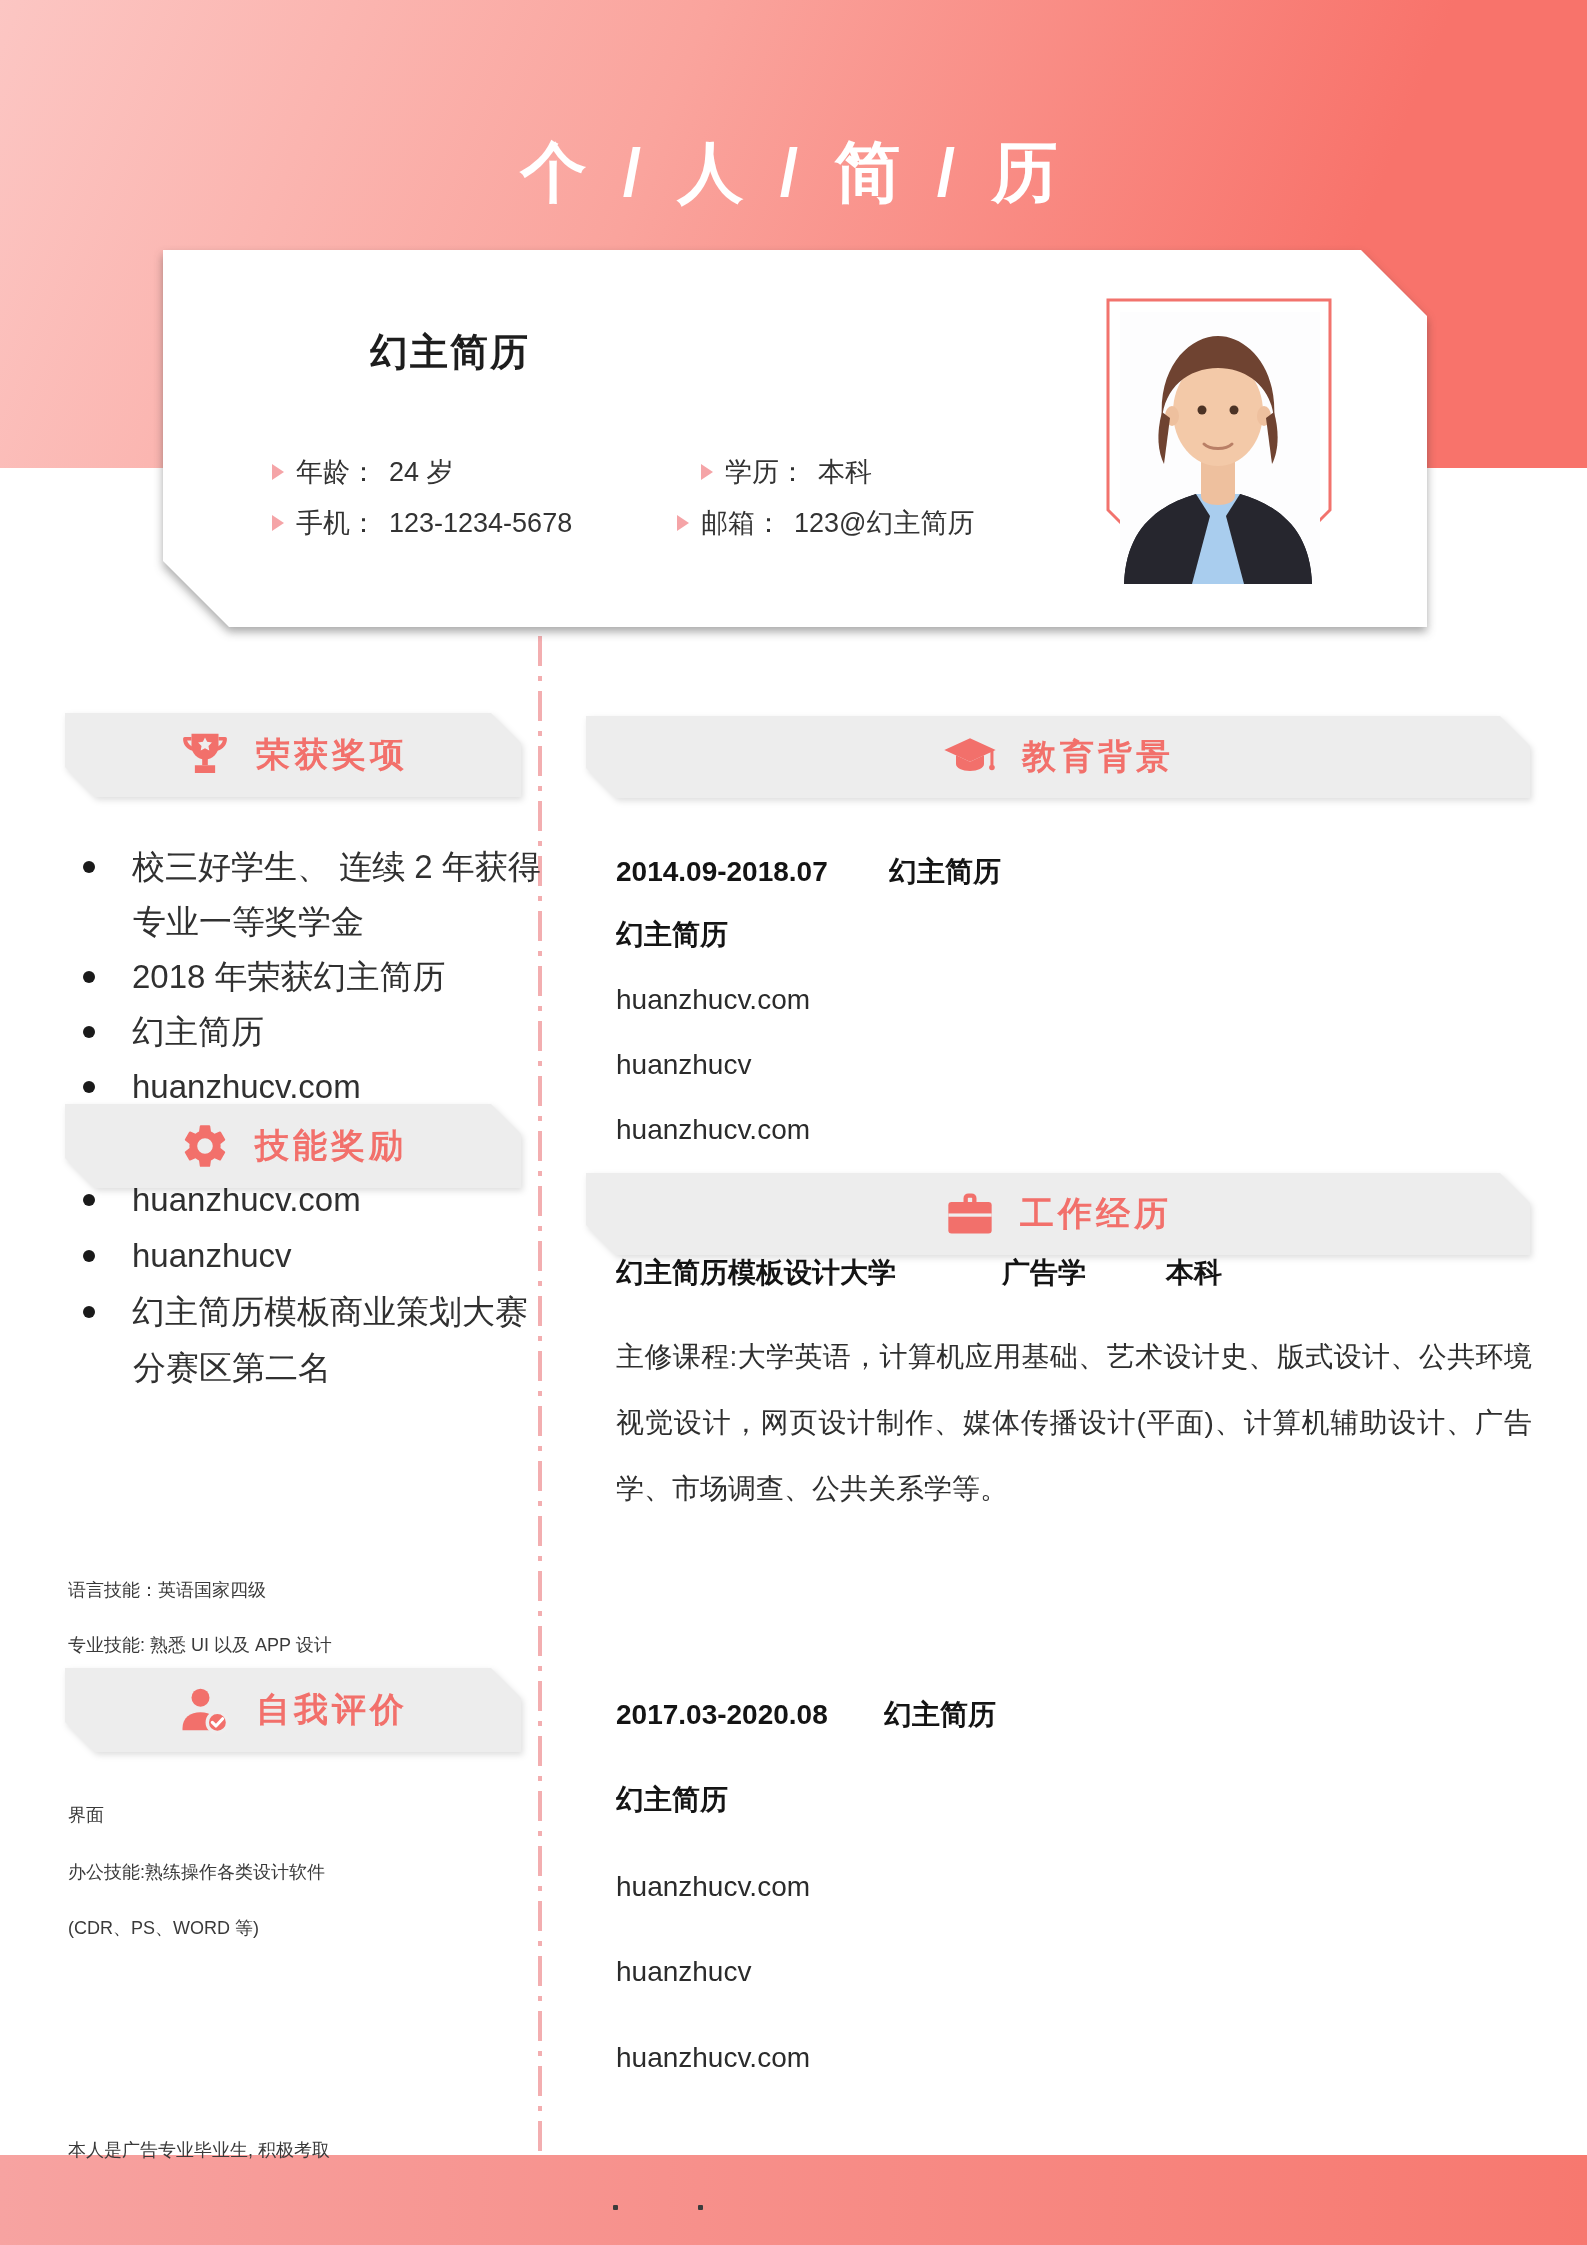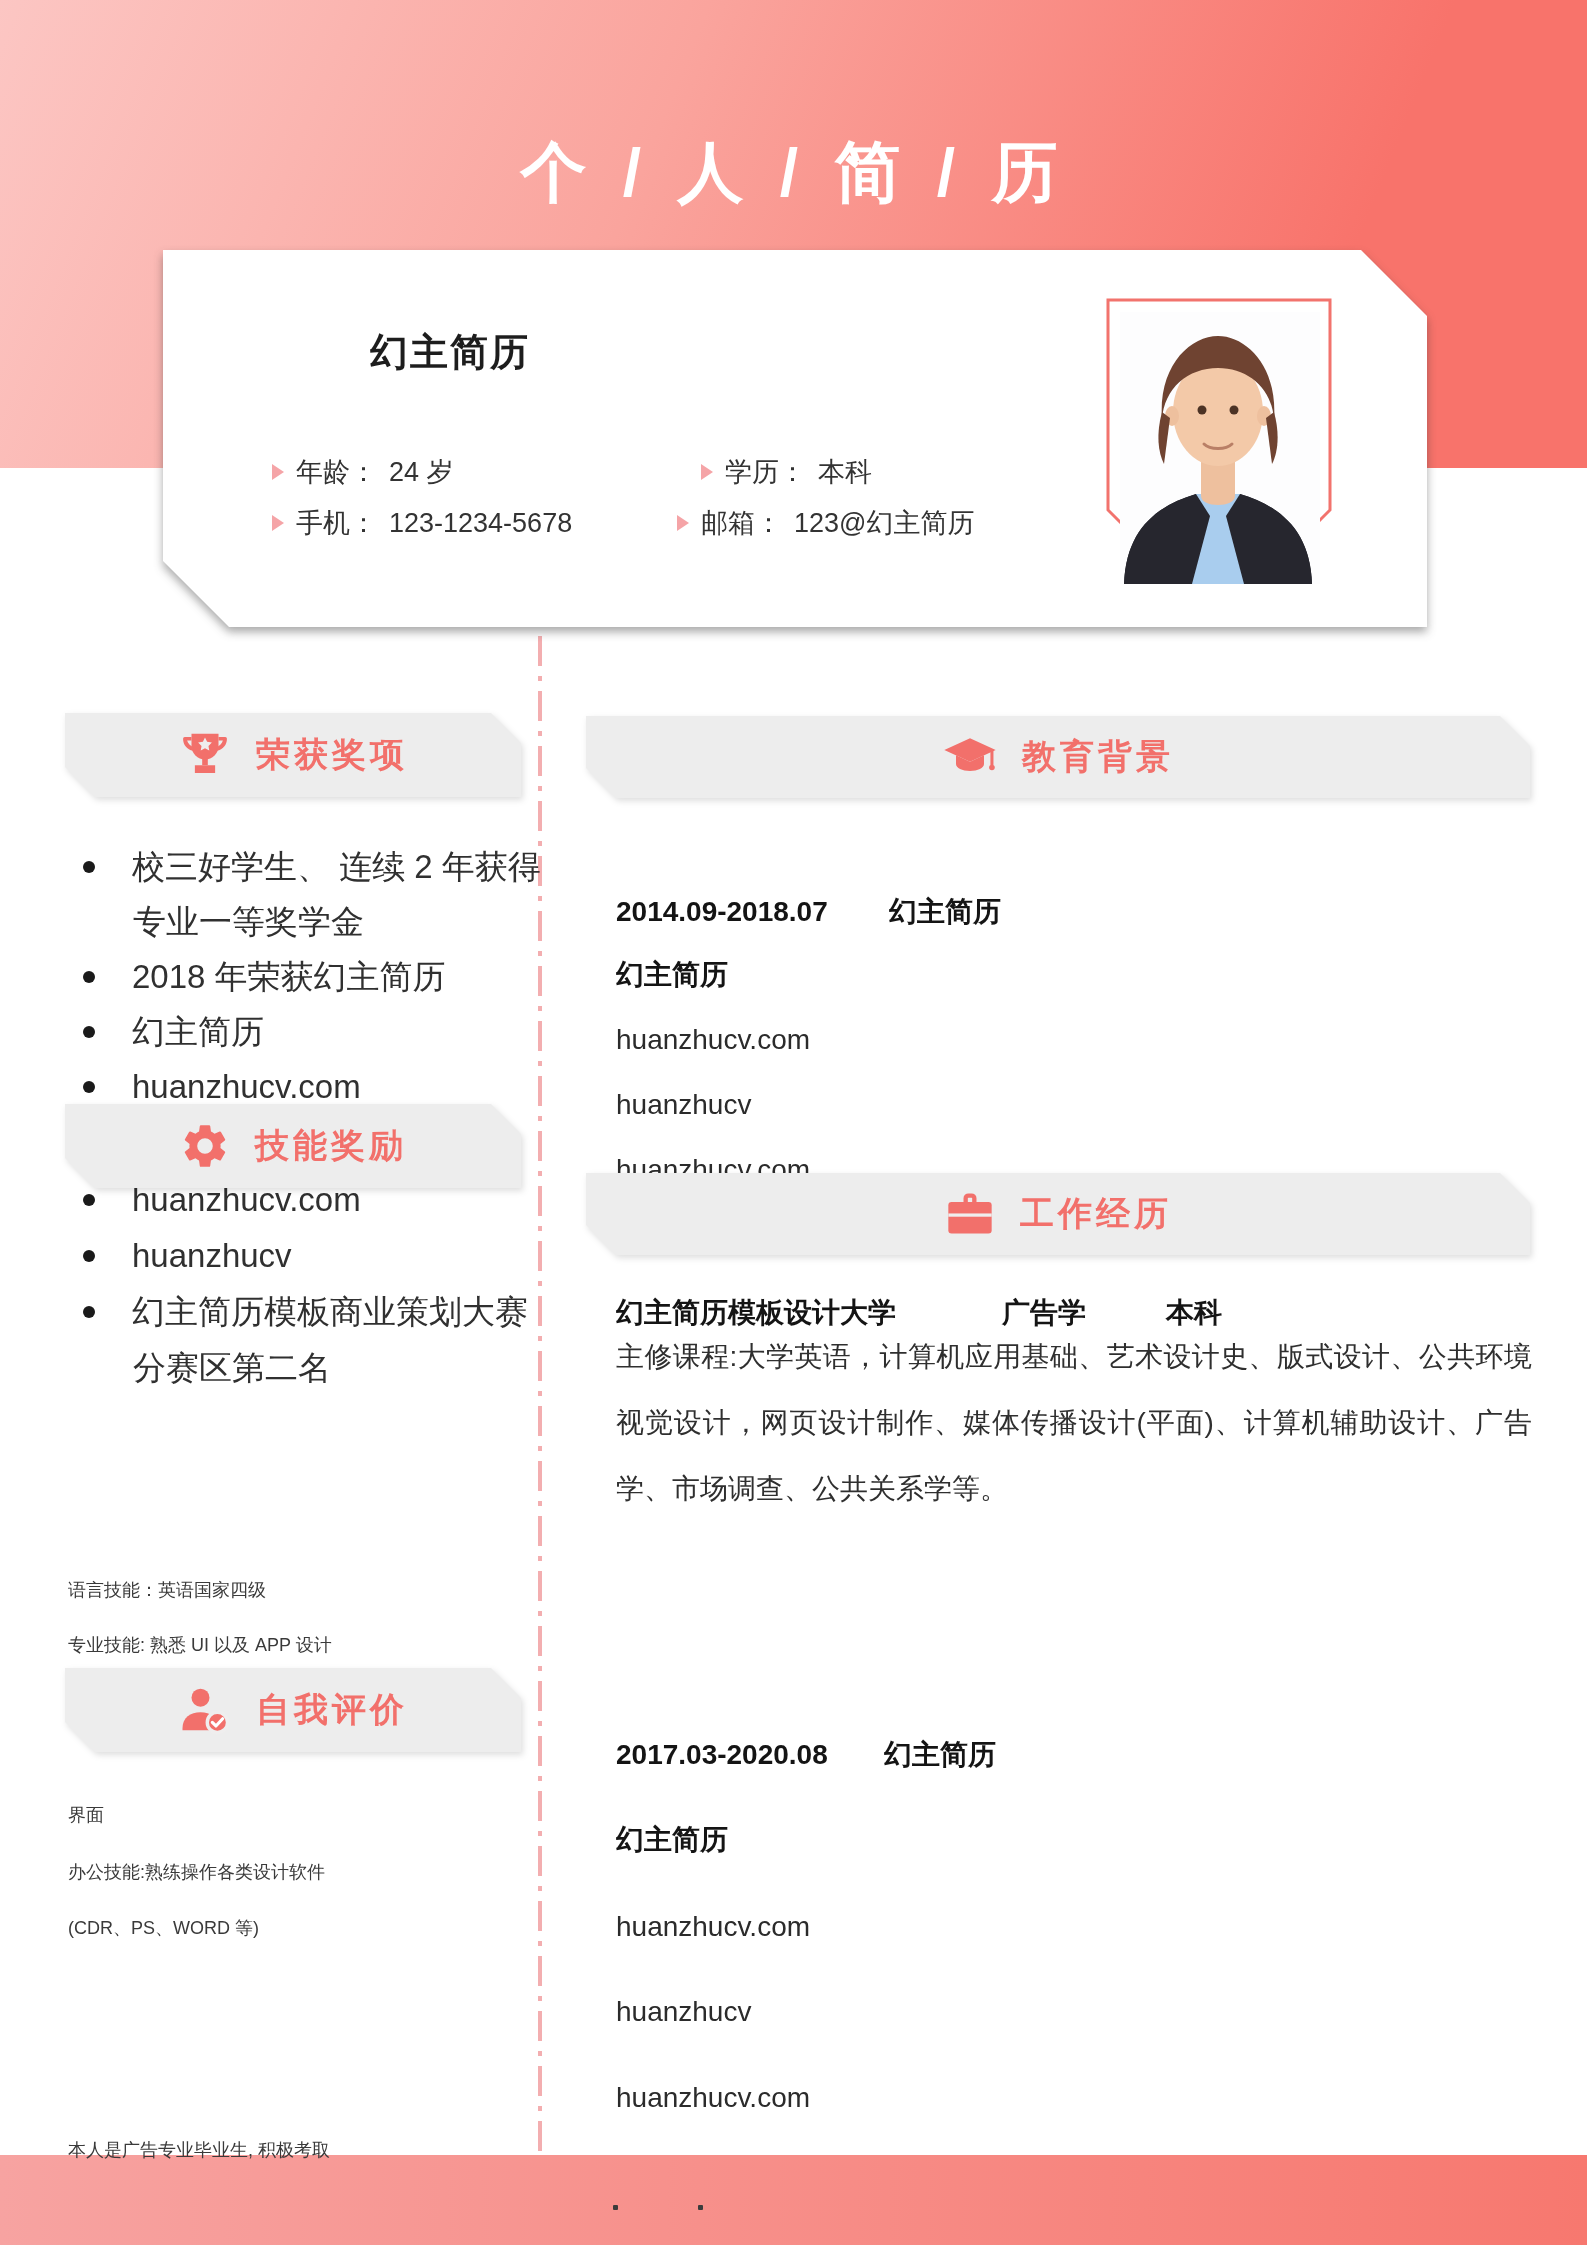--- a/index.html
+++ b/index.html
@@ -29,21 +29,21 @@
   .banner-wrap{position:absolute;z-index:4;filter:drop-shadow(2px 3px 3px rgba(0,0,0,0.13));}
   .banner{width:100%;height:100%;background:#ededed;display:flex;align-items:center;justify-content:center;gap:24px;
     clip-path:polygon(0 0,calc(100% - 30px) 0,100% 30px,100% 100%,30px 100%,0 calc(100% - 30px));}
   .banner-title{font-size:34px;font-weight:700;color:#f2706b;letter-spacing:4px;text-align:center;}
   
   .lrow{position:absolute;left:83px;display:flex;align-items:center;height:40px;gap:37px;z-index:2;font-size:33px;color:#303030;}
   .lrow.nb{padding-left:50px;}
   .dot{width:12px;height:12px;border-radius:50%;background:#1a1a1a;flex:0 0 auto;}
   
   .pline{position:absolute;left:68px;height:40px;line-height:40px;font-size:18px;color:#3a3a3a;z-index:2;}
-  .rline{position:absolute;height:40px;line-height:40px;font-size:28px;color:#2b2b2b;z-index:2;margin-top:40px;}
+  .rline{position:absolute;height:40px;line-height:40px;font-size:28px;color:#2b2b2b;z-index:2;}
   .bold{font-weight:700;color:#141414;}
   .para{position:absolute;left:616px;top:1324px;width:916px;z-index:2;font-size:28px;line-height:66px;color:#2f2f2f;
     text-align:justify;text-align-last:left;white-space:normal;}
   .fdot{position:absolute;width:5px;height:5px;background:#3c3c3c;z-index:3;border-radius:1px;}
   .note{z-index:3;}
 </style>
 </head>
 <body>
 
 <div class="page">

